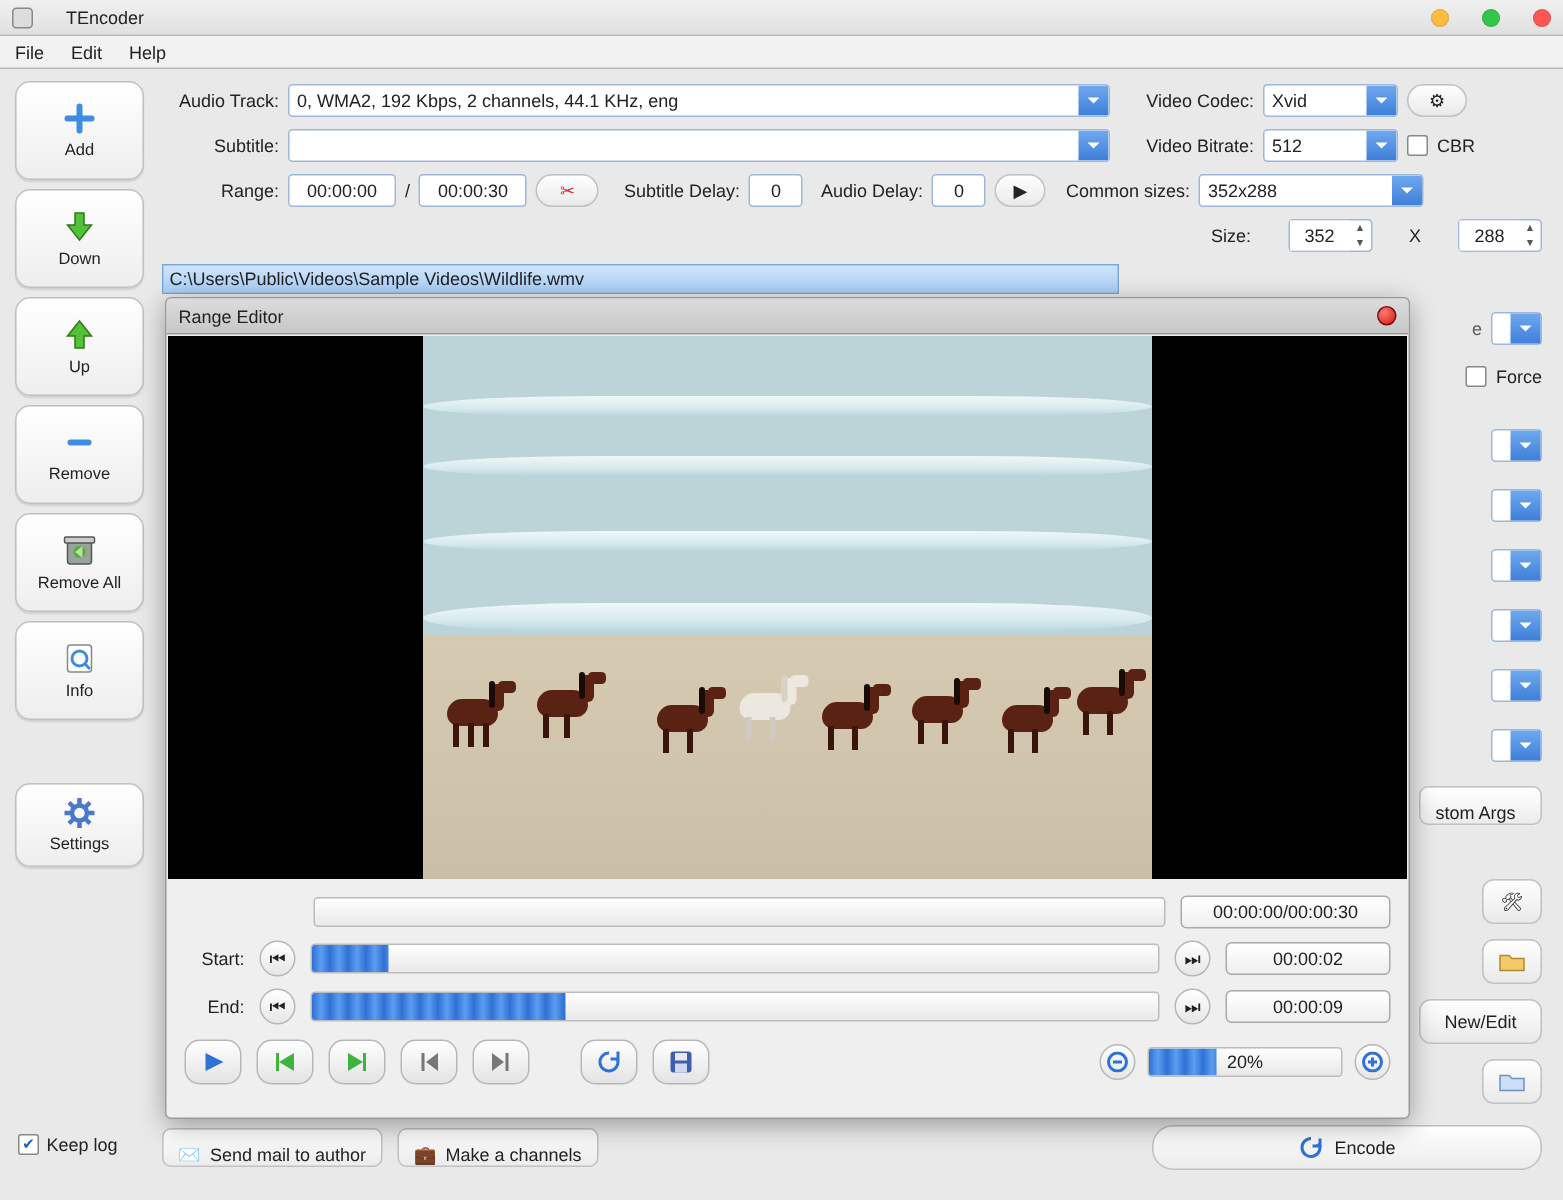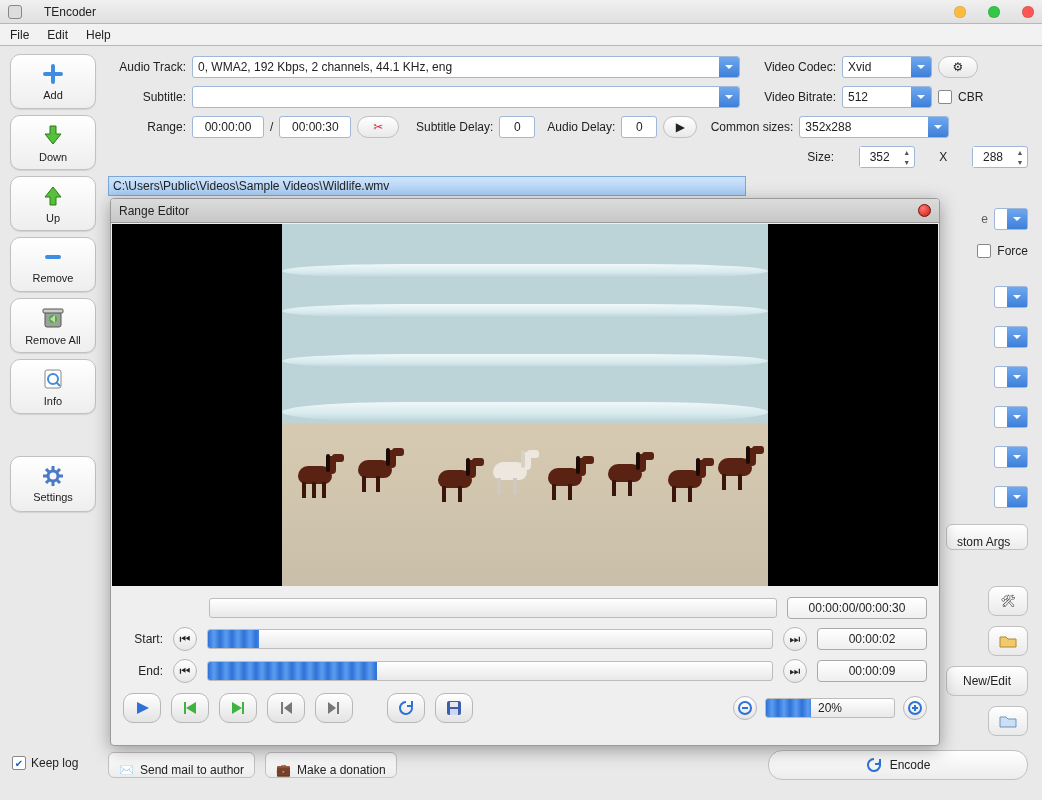--- a/index.html
+++ b/index.html
@@ -14,21 +14,21 @@
   *{box-sizing:border-box;font-family:"Segoe UI","Lucida Grande",Tahoma,sans-serif;font-size:12px;color:var(--text);}
   body{margin:0;background:var(--bg);width:1042px;height:800px;overflow:hidden;position:relative;}
   .titlebar{height:24px;background:linear-gradient(#f0f0f0,#e0e0e0);display:flex;align-items:center;padding:0 8px;border-bottom:1px solid var(--border);gap:16px;}
   .titlebar .ico{width:14px;height:14px;border:1px solid #888;border-radius:3px;margin-right:6px;background:#ddd;}
   .titlebar .spacer{flex:1;}
   .mac-dot{width:12px;height:12px;border-radius:50%;margin-left:6px;background:#fdbc40;box-shadow:inset 0 0 1px rgba(0,0,0,.4);}
   .mac-dot.g{background:#33c748;} .mac-dot.r{background:#fc5753;}
   .menubar{height:22px;background:var(--panel);display:flex;align-items:center;padding:0 10px;border-bottom:1px solid var(--border);gap:18px;}
   .menubar span{cursor:default;}
   .sidebar{position:absolute;left:10px;top:54px;width:86px;display:flex;flex-direction:column;gap:6px;}
-  .bigbtn{border:1px solid var(--btn-b);border-radius:10px;background:linear-gradient(#ffffff,#eeeeee);height:55px;display:flex;flex-direction:column;align-items:center;justify-content:center;gap:4px;box-shadow:0 1px 1px rgba(0,0,0,.1);}
+  .bigbtn{border:1px solid var(--btn-b);border-radius:10px;background:linear-gradient(#ffffff,#eeeeee);height:66px;display:flex;flex-direction:column;align-items:center;justify-content:center;gap:4px;box-shadow:0 1px 1px rgba(0,0,0,.1);}
   .bigbtn.small{height:56px;}
   .bigbtn .lab{font-size:11px;}
   .keeplog{position:absolute;left:12px;top:756px;display:flex;align-items:center;gap:5px;}
   .icon{display:inline-flex;align-items:center;justify-content:center;}
   .label{text-align:right;min-width:78px;}
   .combo, .txt{border:1px solid #9fb7d9;background:#fff;border-radius:3px;height:22px;display:flex;align-items:center;padding:0 5px;overflow:hidden;white-space:nowrap;}
   .combo{position:relative;padding-right:22px;}
   .combo .dd{position:absolute;right:0;top:0;bottom:0;width:20px;background:linear-gradient(#6fa8ee,#3e7fd9);display:flex;align-items:center;justify-content:center;}
   .combo .dd::after{content:"";border:4px solid transparent;border-top-color:#fff;margin-top:3px;}
   .spin{display:flex;align-items:center;border:1px solid #9fb7d9;border-radius:3px;height:22px;background:#fff;}
@@ -313,21 +313,21 @@
   <span>Keep log</span>
 </div>
 
 <div class="bottombar">
   <div class="footbtn">
     <span>✉️</span>
     <span>Send mail to author</span>
   </div>
   <div class="footbtn">
     <span>💼</span>
-    <span>Make a donation</span>
+    <span>Make a channels</span>
   </div>
   <div class="encode">
     <span>
         <svg width="16" height="16">
           <path d="M8 2a6 6 0 1 0 5.6 3.9L12 7" fill="none" stroke="#2f72d6" stroke-width="2"></path>
           <path d="M14 2v5h-5" fill="none" stroke="#2f72d6" stroke-width="2"></path>
         </svg>
       </span>
     <span>Encode</span>
   </div>

